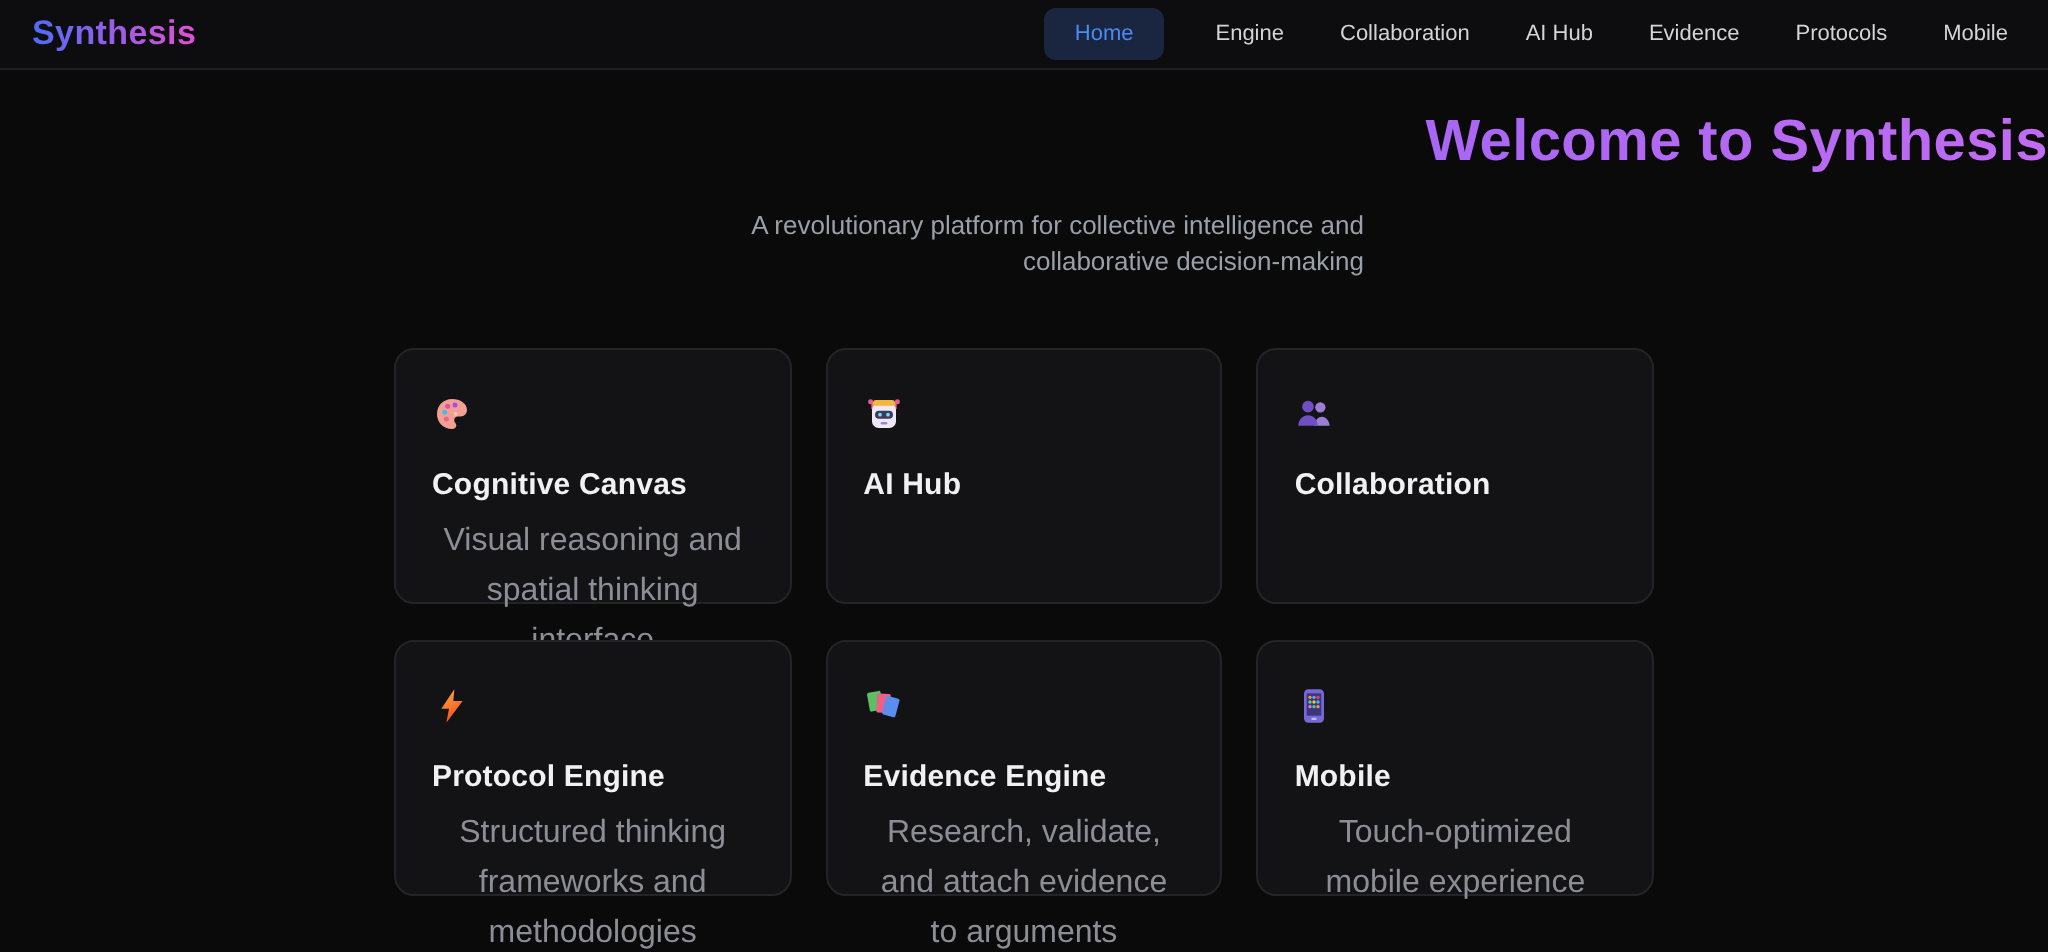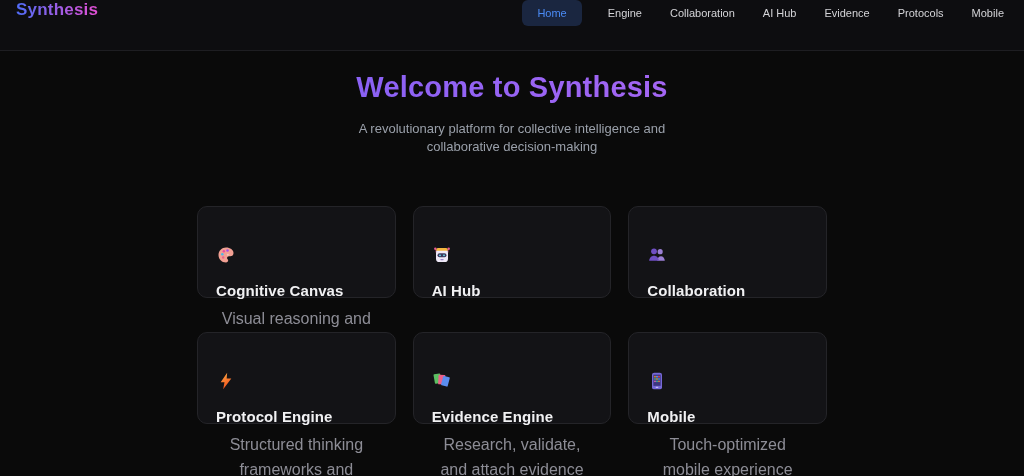--- a/index.html
+++ b/index.html
@@ -21,25 +21,25 @@
   }
   *{box-sizing:border-box;margin:0;padding:0;}
   html,body{width:1024px;height:476px;overflow:hidden;}
   body{
     background:var(--background);
     font-family:"Liberation Sans", sans-serif;
     -webkit-font-smoothing:antialiased;
   }
   
   .header{
-    height:51px;
+    height:35px;
     background:var(--header-bg);
     border-bottom:1px solid var(--header-border);
     display:flex;
-    align-items:flex-start;
+    align-items:center;
     justify-content:space-between;
     padding:0 18px 0 16px;
   }
   .logo{
     font-size:17px;
     font-weight:bold;
     background:linear-gradient(90deg,var(--logo-gradient-start),var(--logo-gradient-end));
     -webkit-background-clip:text;
     background-clip:text;
     color:transparent;
@@ -56,21 +56,21 @@
     white-space:nowrap;
   }
   .nav-item.active{
     background:var(--nav-active-bg);
     color:var(--accent-blue);
     padding:7px 15px;
     font-weight:normal;
   }
   
   .hero{
-    text-align:center;
+    text-align:right;
     padding-top:20px;
   }
   .hero-title{
     font-size:29px;
     font-weight:bold;
     background:linear-gradient(90deg,var(--hero-gradient-start),var(--hero-gradient-end));
     -webkit-background-clip:text;
     background-clip:text;
     color:transparent;
     letter-spacing:.2px;
@@ -87,24 +87,23 @@
     width:630px;
     margin:34px auto 0;
     display:grid;
     grid-template-columns:repeat(3,1fr);
     gap:18px 17px;
   }
   .card{
     background:var(--card-bg);
     border:1px solid var(--card-border);
     border-radius:10px;
-    height:92px;
-    padding:38px 18px 16px;
+    height:128px;
+    padding:22px 18px 16px;
     cursor:pointer;
-    margin-top:16px;
   }
   .card-icon{
     width:20px;height:20px;
     display:block;
   }
   .card-icon svg{width:20px;height:20px;display:block;}
   .card-title{
     margin-top:17px;
     font-size:15px;
     font-weight:bold;

